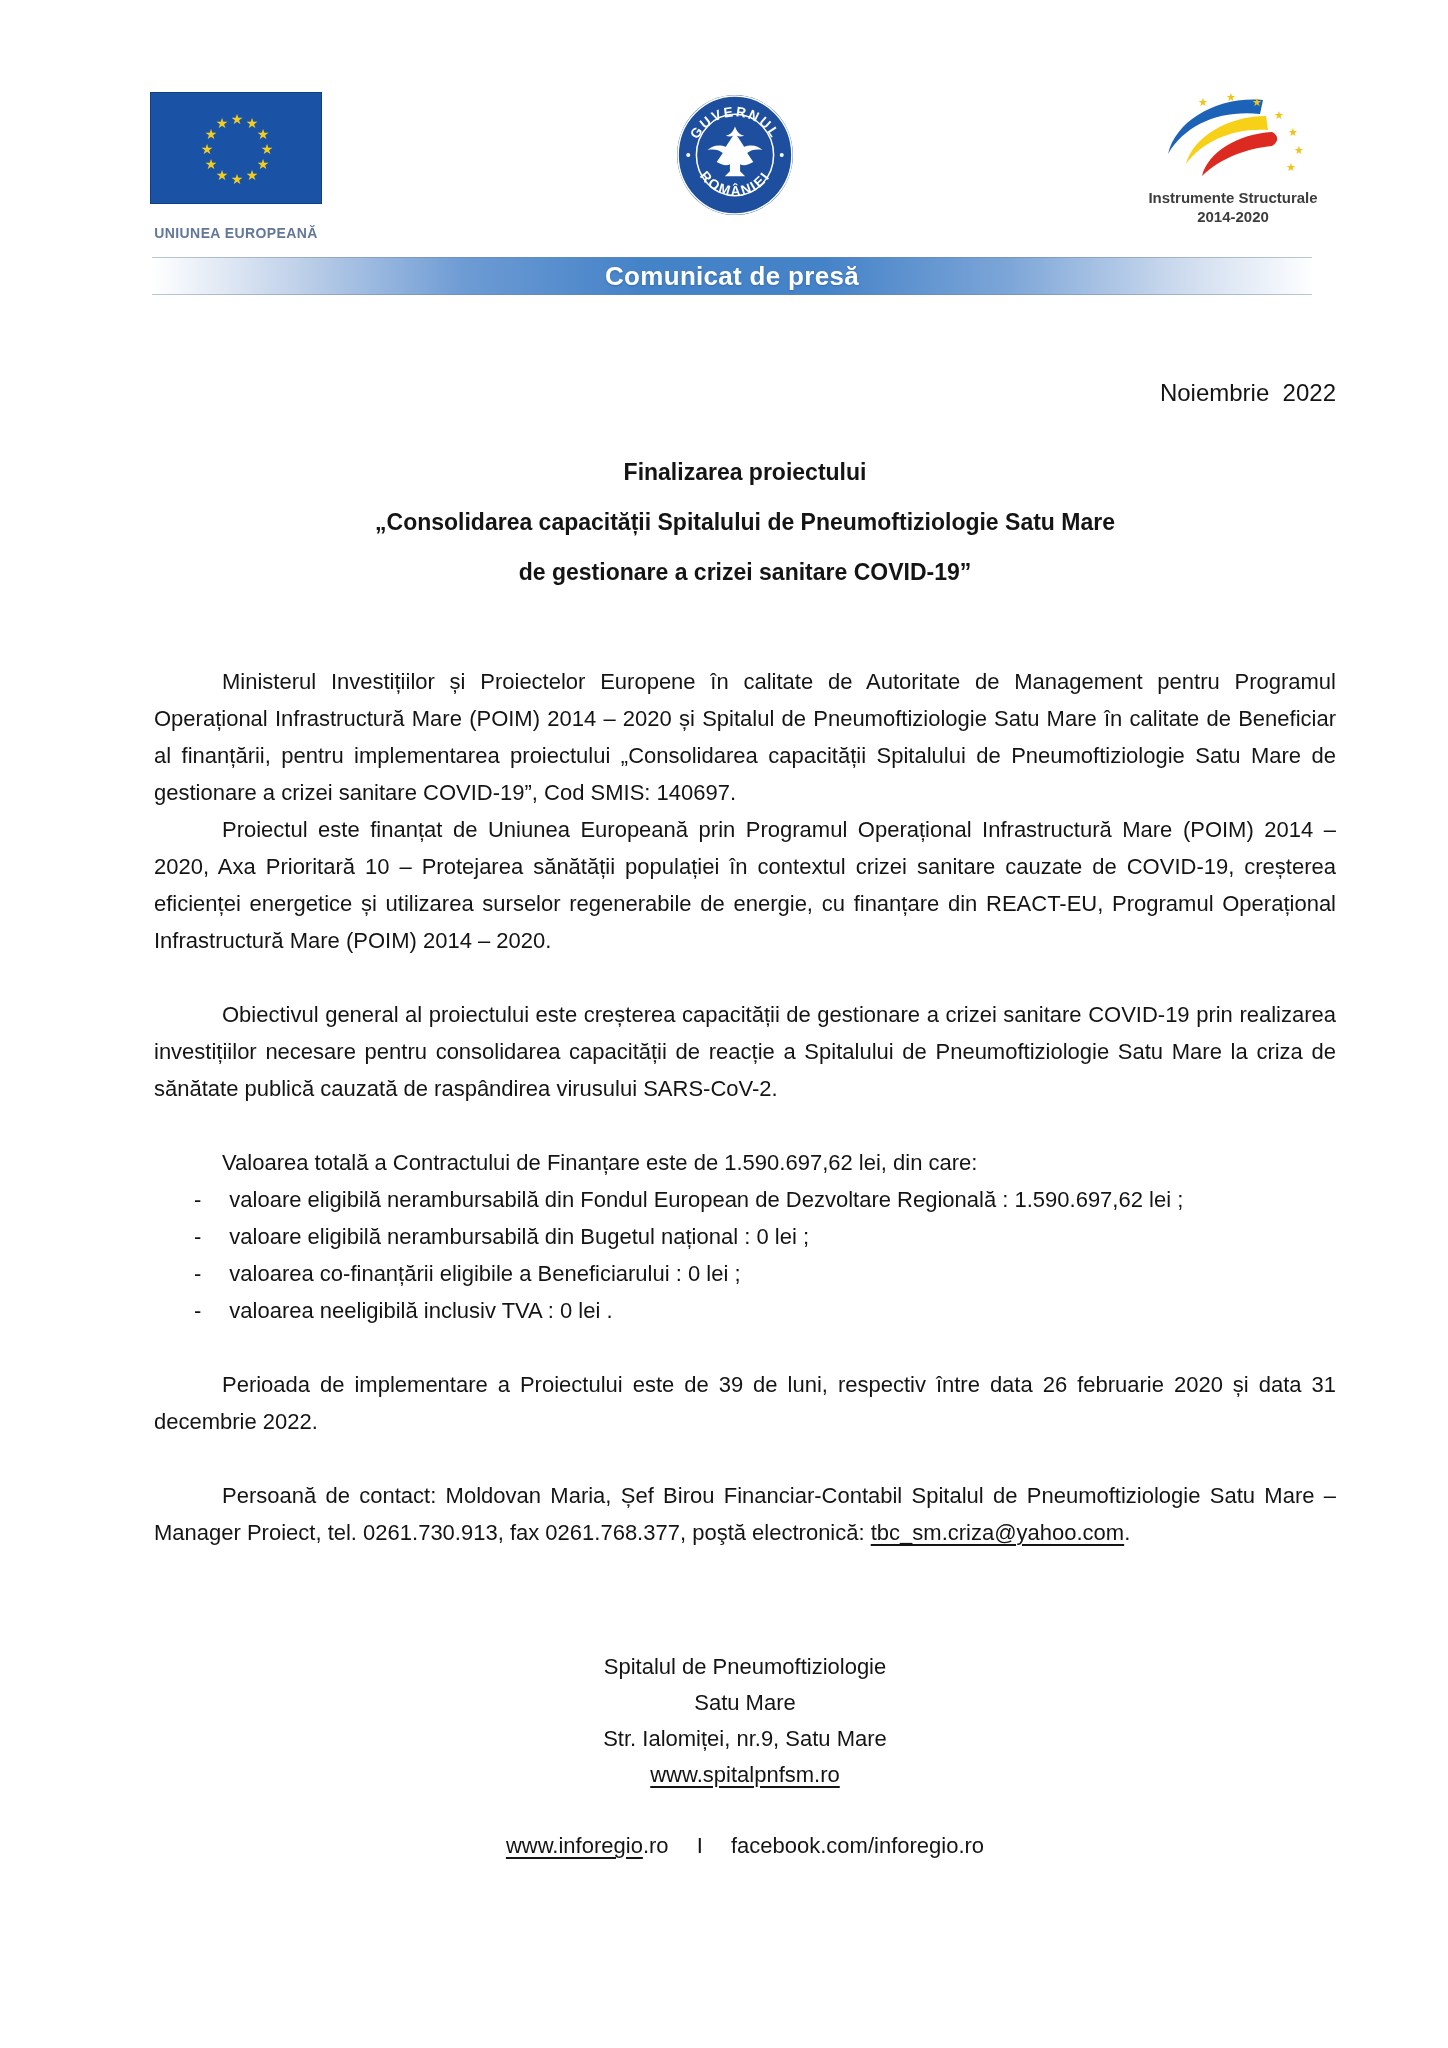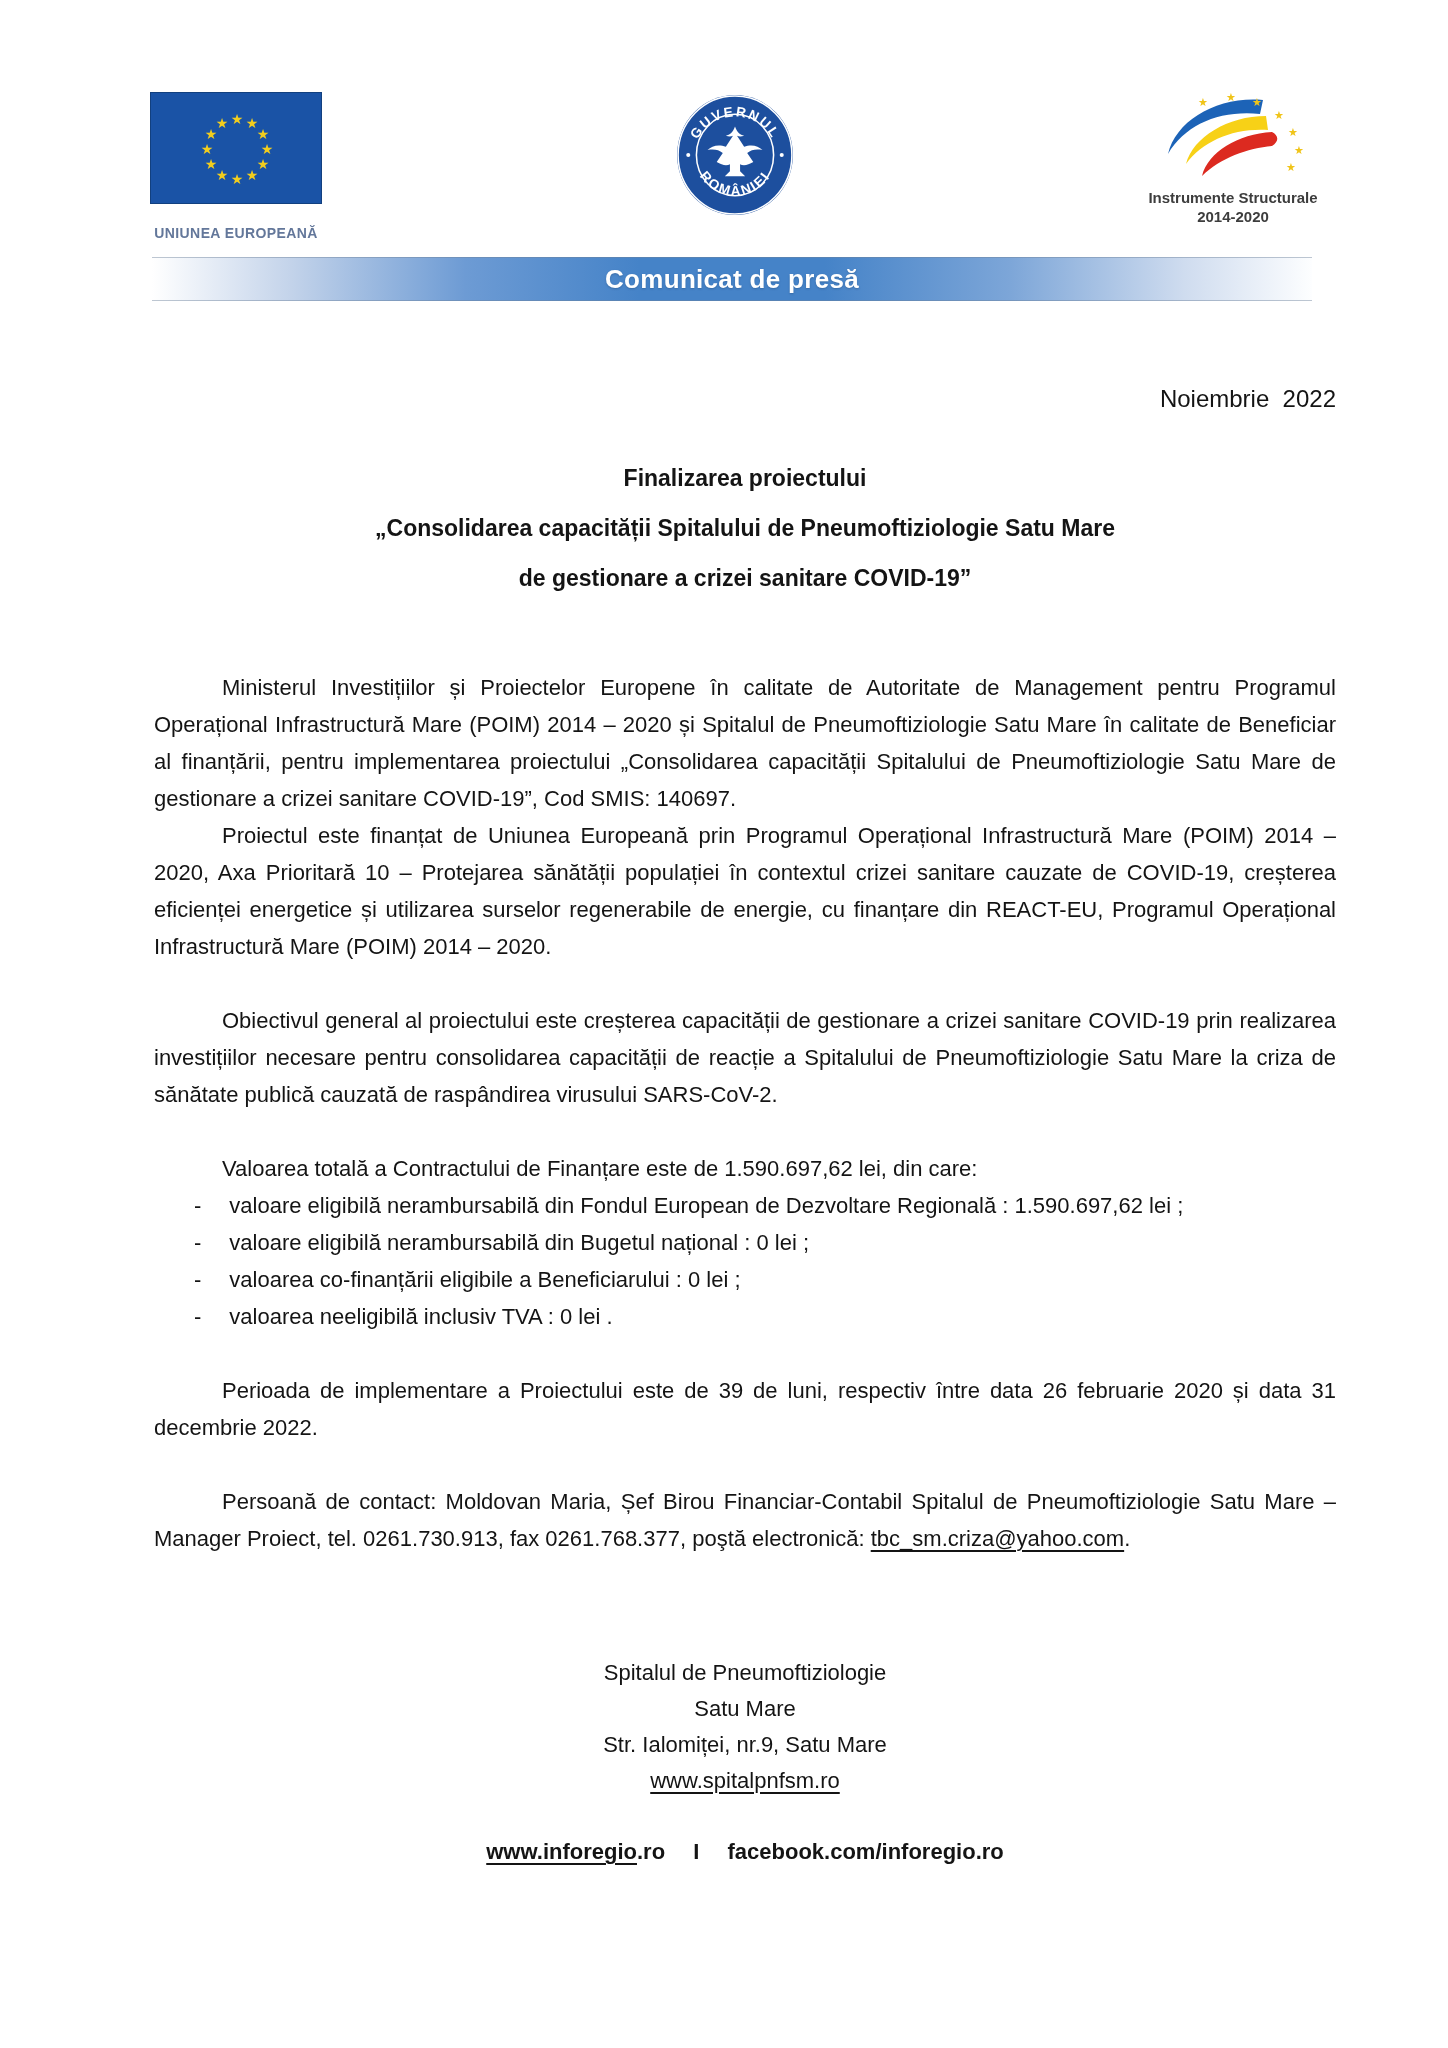--- a/index.html
+++ b/index.html
@@ -36,21 +36,21 @@
   .gov-seal { width: 124px; height: 126px; }
 
   .si-label {
     margin-top: 4px; text-align: center; font-size: 15px; line-height: 19px;
     font-weight: bold; color: #3d3d3d;
   }
 
   
   .banner {
     margin: 16px 136px 0 152px;
-    height: 44px;
+    height: 38px;
     display: flex; align-items: center; justify-content: center;
     background: linear-gradient(to right,
       #ffffff 0%, #c3d3ea 12%, #6d9bd4 27%, #4583c8 42%,
       #4583c8 58%, #7da6d8 74%, #cfdcef 89%, #fdfeff 100%);
     border-top: 1px solid rgba(110,130,155,0.45);
     border-bottom: 1px solid rgba(110,130,155,0.45);
   }
   .banner-text {
     color: #ffffff; font-weight: bold; font-size: 26px; letter-spacing: 0.3px;
     text-shadow: 0 1px 2px rgba(30,60,100,0.35);
@@ -82,21 +82,21 @@
     color: inherit; text-decoration: underline;
     text-decoration-thickness: 2px; text-underline-offset: 4px;
   }
 
   
   .footer-org {
     margin-top: 98px; text-align: center;
     font-size: 22px; line-height: 36px;
   }
   .footer-links {
-    margin-top: 40px; text-align: center; font-size: 22px; font-weight: bold;
+    margin-top: 40px; text-align: center; font-size: 22px;
   }
   .footer-sep { display: inline-block; margin: 0 22px; }
 </style>
 </head>
 <body>
 
 <div class="page">
 
   <div class="logos">
     <div class="logo-col">

